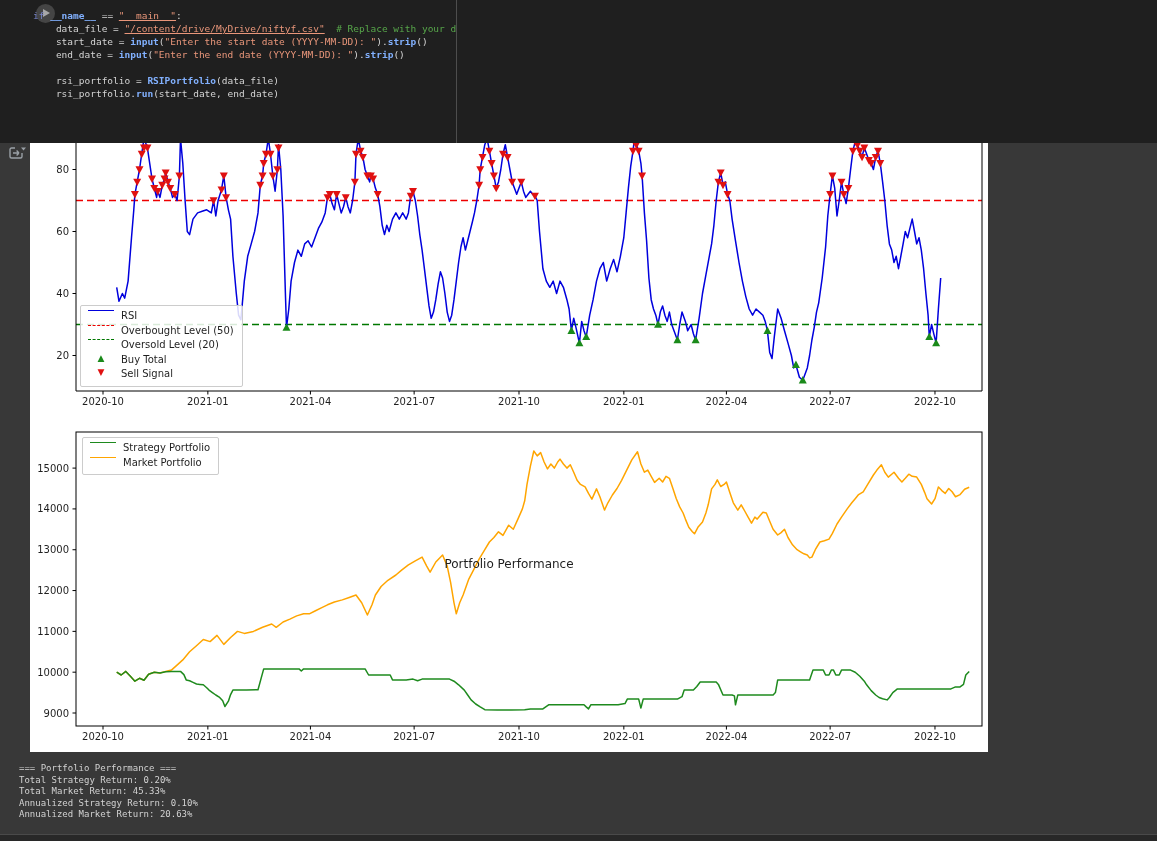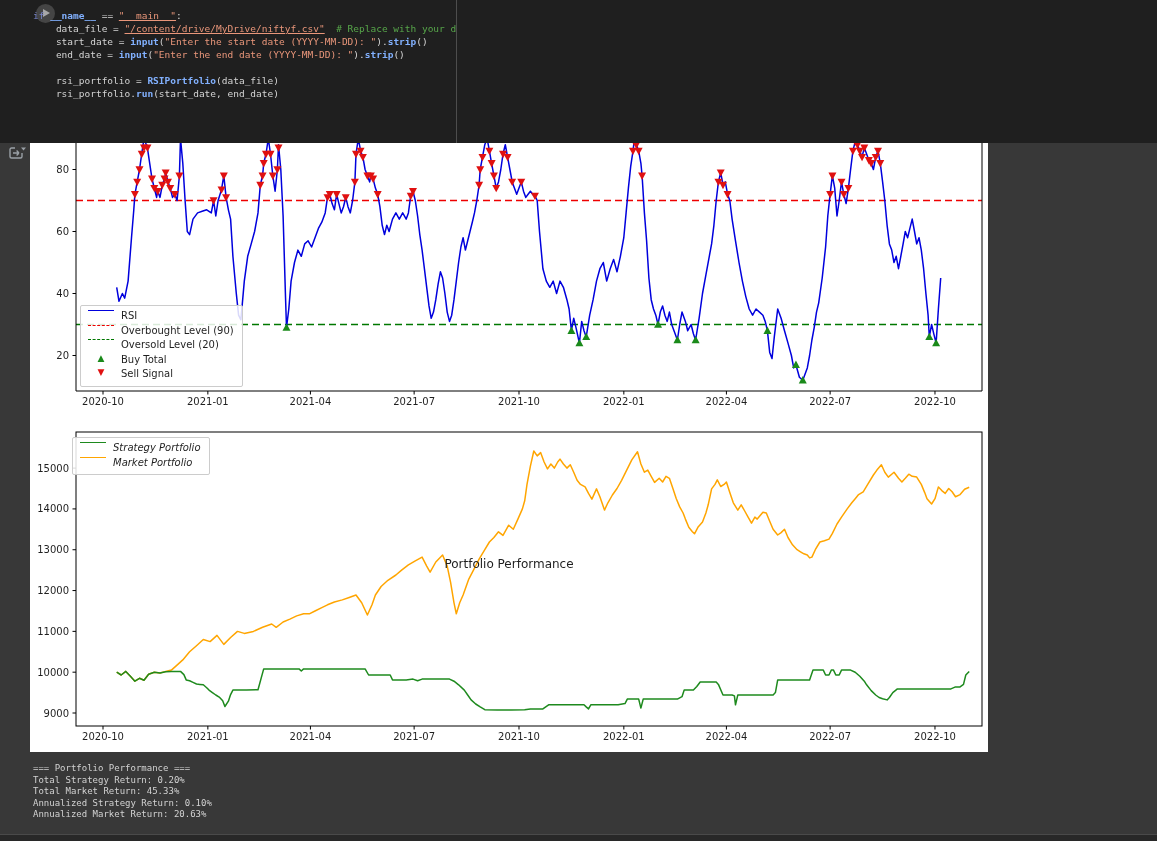--- a/index.html
+++ b/index.html
@@ -28,24 +28,24 @@
   .figure svg { position:absolute; left:0; top:0; }
   .chart-title { position:absolute; left:0; top:414px; width:958px; text-align:center; font-size:12px; color:#1f1f1f; }
 
   .legend { position:absolute; background:rgba(255,255,255,0.85); border:1px solid #cccccc; border-radius:2px; padding:4px 8px 3px 7px; font-size:10px; color:#1f1f1f; }
   .legend-row { display:flex; align-items:flex-start; height:14.5px; white-space:nowrap; }
   .legend-swatch { width:26px; margin-right:7px; display:flex; align-items:center; justify-content:center; flex:0 0 26px; }
   .sw-line { width:26px; height:0; border-top-width:1.6px; border-top-style:solid; }
   .sw-dash { width:26px; height:0; border-top-width:1.6px; border-top-style:dashed; }
   .sw-tri  { font-size:9px; line-height:9px; }
   .legend-rsi { left:50px; top:162px; }
-  .legend-portfolio { left:42px; top:294px;font-style:italic; }
-
-  
-  .console { position:absolute; left:33px; top:763px; font-family:"DejaVu Sans Mono","Liberation Mono",monospace; font-size:9px; line-height:11.6px; color:#d2d2d2; white-space:pre; }
+  .legend-portfolio { left:52px; top:294px; }
+
+  
+  .console { position:absolute; left:19px; top:763px; font-family:"DejaVu Sans Mono","Liberation Mono",monospace; font-size:9px; line-height:11.6px; color:#d2d2d2; white-space:pre; }
 
   
   .bottom-strip { position:absolute; left:0; bottom:0; width:1157px; height:7px; background:#282828; border-top:1px solid #4a4a4a; }
 </style>
 </head>
 <body>
 
 <div class="code-cell">
   <div class="code-clip">
     <div class="run-btn" title="">
@@ -233,21 +233,21 @@
       <div class="legend-row">
         <span class="legend-swatch">
           <span class="sw-line" style="border-top-color: rgb(0, 0, 221);"></span>
         </span>
         <span>RSI</span>
       </div>
       <div class="legend-row">
         <span class="legend-swatch">
           <span class="sw-dash" style="border-top-color: rgb(238, 0, 0);"></span>
         </span>
-        <span>Overbought Level (90)</span>
+        <span>Overbought Level (50)</span>
       </div>
       <div class="legend-row">
         <span class="legend-swatch">
           <span class="sw-dash" style="border-top-color: rgb(0, 119, 0);"></span>
         </span>
         <span>Oversold Level (20)</span>
       </div>
       <div class="legend-row">
         <span class="legend-swatch">
           <span class="sw-tri" style="color: rgb(26, 138, 26);">▲</span>

